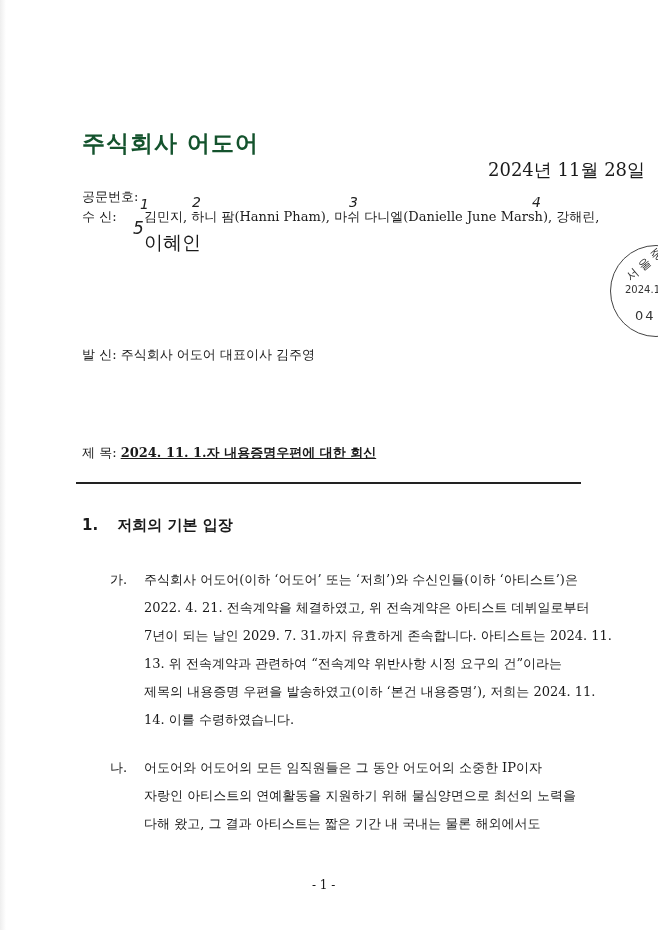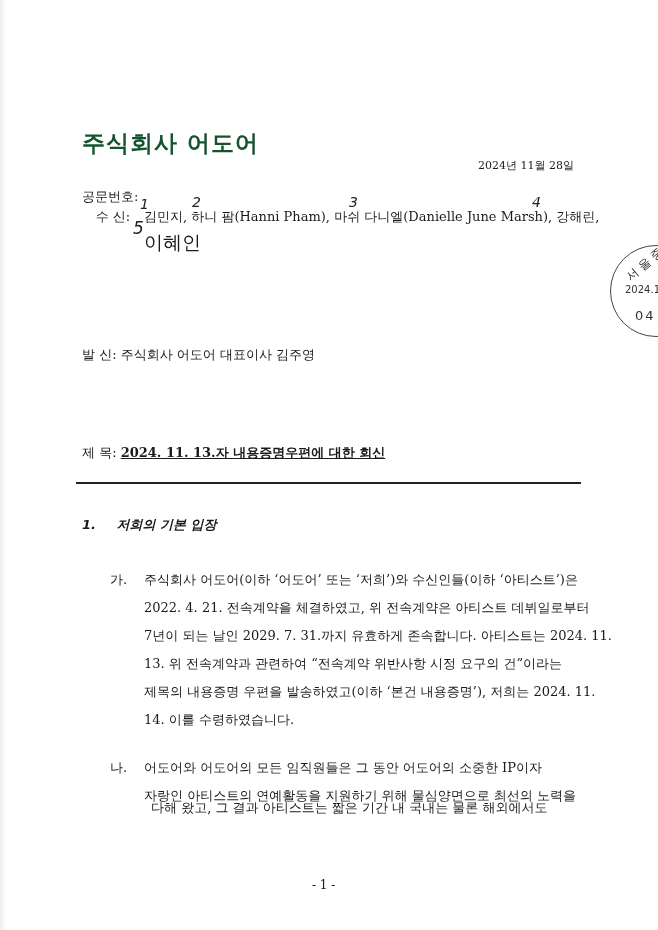--- a/index.html
+++ b/index.html
@@ -5,39 +5,39 @@
   html, body { margin: 0; padding: 0; }
   body {
     width: 658px; height: 930px; background: #ffffff; position: relative; overflow: hidden;
     font-family: "DejaVu Serif", "Liberation Serif", serif; color: #1a1a1a;
   }
   .page-edge { position: absolute; left: 0; top: 0; width: 6px; height: 930px; background: linear-gradient(to right, #eeeeee, #ffffff); }
   .company-title {
     position: absolute; left: 82px; top: 128px; font-family: "DejaVu Sans", sans-serif;
     font-size: 23px; font-weight: bold; letter-spacing: 1px; color: #14532d;
   }
-  .doc-date { position: absolute; left: 478px; top: 158px; font-size: 11px; }
+  .doc-date { position: absolute; left: 488px; top: 158px; font-size: 18px; }
   .doc-no { position: absolute; left: 82px; top: 188px; font-size: 13px; }
   .recipients-row { position: absolute; left: 82px; top: 208px; font-size: 13px; white-space: nowrap; }
-  .recipients-row .lbl { display: inline-block; width: 62px; text-align: center; }
+  .recipients-row .lbl { display: inline-block; width: 62px; }
   .recipients-row2 { position: absolute; left: 144px; top: 230px; font-size: 19px; }
   .hand { position: absolute; font-family: "DejaVu Sans", sans-serif; font-style: italic; color: #222; font-size: 14px; }
   .stamp {
     position: absolute; left: 610px; top: 245px; width: 90px; height: 90px;
     border: 1.5px solid #444; border-radius: 50%; font-family: "DejaVu Sans", sans-serif; color: #333;
   }
   .stamp .s1 { position: absolute; left: 12px; top: 10px; font-size: 12px; transform: rotate(-40deg); }
   .stamp .s2 { position: absolute; left: 14px; top: 38px; font-size: 10px; }
   .stamp .s3 { position: absolute; left: 24px; top: 62px; font-size: 13px; letter-spacing: 2px; }
   .field { position: absolute; left: 82px; font-size: 13px; white-space: nowrap; }
   .field .subject { font-weight: bold; text-decoration: underline; }
   .rule { position: absolute; left: 76px; top: 482px; width: 505px; height: 2px; background: #222; }
   .section-heading {
     position: absolute; left: 82px; top: 516px; font-family: "DejaVu Sans", sans-serif;
-    font-size: 13px; font-weight: bold; font-style: italic;
+    font-size: 15px; font-weight: bold;
   }
   .section-heading .num { display: inline-block; width: 30px; }
   .para { position: absolute; left: 110px; width: 470px; font-size: 13px; }
   .para .marker { position: absolute; left: 0; top: 0; }
   .para .line { position: absolute; left: 34px; white-space: nowrap; }
   .page-number { position: absolute; left: 312px; top: 878px; font-size: 12px; }
 </style>
 </head>
 <body>
 
@@ -64,21 +64,21 @@
   <span class="s3">04</span>
 </div>
 
 <div class="field" style="top:346px;">
   <span>발      신:</span>
   <span>주식회사 어도어 대표이사 김주영</span>
 </div>
 
 <div class="field" style="top:444px;">
   <span>제      목:</span>
-  <span class="subject">2024. 11. 13.자 내용증명우편에 대한 회신</span>
+  <span class="subject">2024. 11. 1.자 내용증명우편에 대한 회신</span>
 </div>
 
 <div class="rule"></div>
 
 <div class="section-heading">
   <span class="num">1.</span>
   <span>저희의 기본 입장</span>
 </div>
 
 <div class="para" style="top:571px;">
@@ -88,16 +88,16 @@
   <span class="line" style="top:56px;">7년이 되는 날인 2029. 7. 31.까지 유효하게 존속합니다. 아티스트는 2024. 11.</span>
   <span class="line" style="top:84px;">13. 위 전속계약과 관련하여 “전속계약 위반사항 시정 요구의 건”이라는</span>
   <span class="line" style="top:112px;">제목의 내용증명 우편을 발송하였고(이하 ‘본건 내용증명’), 저희는 2024. 11.</span>
   <span class="line" style="top:140px;text-align:center;">14. 이를 수령하였습니다.</span>
 </div>
 
 <div class="para" style="top:759px;">
   <span class="marker">나.</span>
   <span class="line" style="top:0px;">어도어와 어도어의 모든 임직원들은 그 동안 어도어의 소중한 IP이자</span>
   <span class="line" style="top:28px;">자랑인 아티스트의 연예활동을 지원하기 위해 물심양면으로 최선의 노력을</span>
-  <span class="line" style="top:40px;margin-left:7px;">다해 왔고, 그 결과 아티스트는 짧은 기간 내 국내는 물론 해외에서도</span>
+  <span class="line" style="top:56px;">다해 왔고, 그 결과 아티스트는 짧은 기간 내 국내는 물론 해외에서도</span>
 </div>
 
 <div class="page-number">- 1 -</div>
 
 </body></html>

